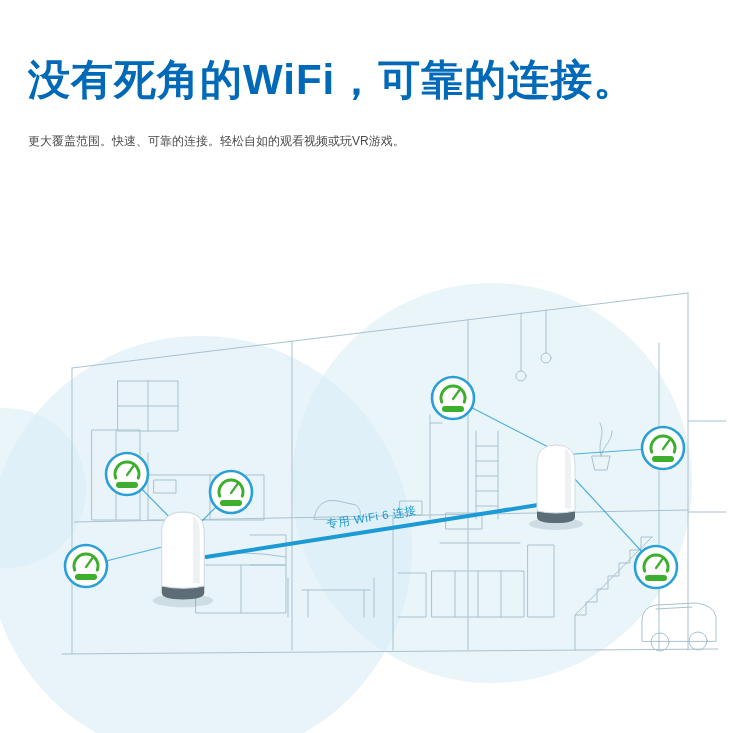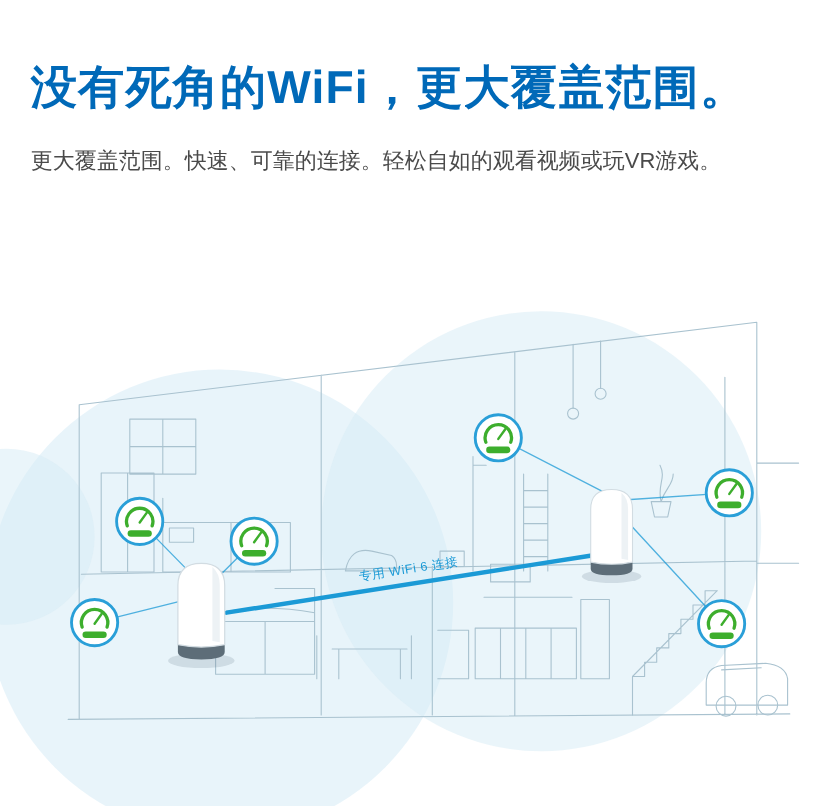--- a/index.html
+++ b/index.html
@@ -17,21 +17,21 @@
   body{
     width:750px;height:733px;background:#ffffff;position:relative;overflow:hidden;
     font-family:"Liberation Sans", sans-serif;
   }
   .header{position:absolute;left:28px;top:40px;width:706px;}
   .eyebrow{font-size:20px;line-height:1.2;color:var(--text-dark);}
   .headline{
     margin:16px 0 0;font-size:42px;line-height:1.15;font-weight:700;
     color:var(--headline-blue);letter-spacing:1px;
   }
-  .subtitle{margin:28px 0 0;font-size:20px;line-height:1.5;color:var(--text-gray);}
+  .subtitle{margin:28px 0 0;font-size:12px;line-height:1.5;color:var(--text-gray);}
   .diagram{position:absolute;left:0;top:213px;width:750px;height:520px;}
 
   
   .coverage{fill:var(--coverage-fill);}
   .line-art{stroke:var(--line-art);fill:none;stroke-width:1;stroke-linecap:round;stroke-linejoin:round;}
   .conn-thin{stroke:var(--connection-blue);stroke-width:1.2;opacity:.75;fill:none;}
   .conn-thick{stroke:var(--connection-blue);stroke-width:4;stroke-linecap:round;fill:none;}
   .link-label{
     fill:var(--connection-blue);font-size:11.5px;letter-spacing:.5px;
     font-family:"Liberation Sans", sans-serif;
@@ -42,21 +42,21 @@
   .gauge-bar{fill:var(--gauge-green);}
   .router-shadow{fill:rgba(90,110,125,.18);}
   .router-base{fill:#5d6d78;}
   .router-body{fill:#ffffff;stroke:#d2dce2;stroke-width:1;}
   .router-shade{fill:#edf2f5;}
 </style>
 </head>
 <body>
 
 <div class="header">
-  <h1 class="headline">没有死角的WiFi，更大覆盖范围。</h1>
+  <h1 class="headline">没有死角的WiFi，可靠的连接。</h1>
   <p class="subtitle">更大覆盖范围。快速、可靠的连接。轻松自如的观看视频或玩VR游戏。</p>
 </div>
 
 <div class="diagram">
   <svg width="750" height="520" viewBox="0 0 750 520" xmlns="http://www.w3.org/2000/svg">
 
     <defs>
       <g id="gauge-icon">
         <circle class="gauge-ring" r="21"></circle>
         <path class="gauge-arc" d="M-11.3,4.1 A12,12 0 1 1 11.3,4.1"></path>

